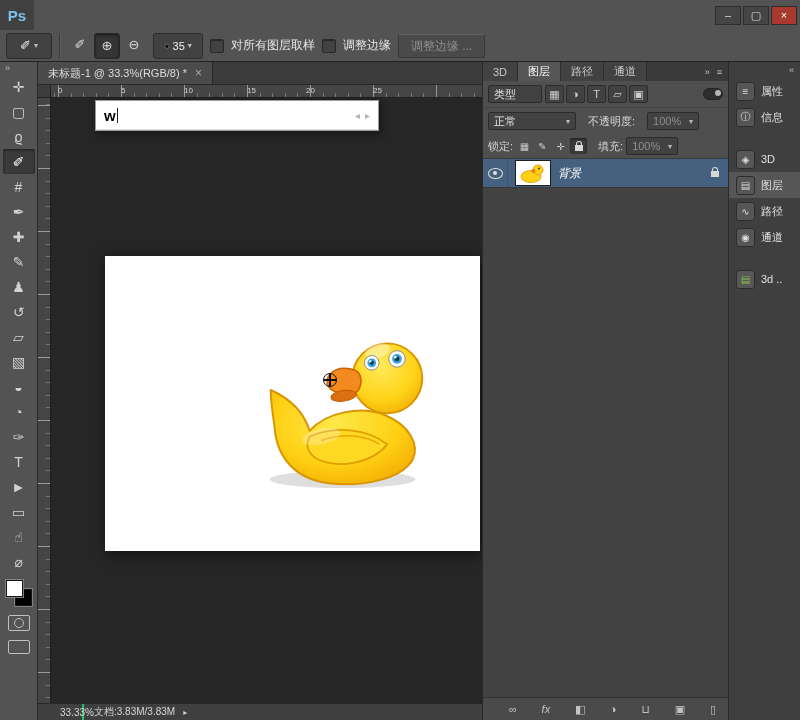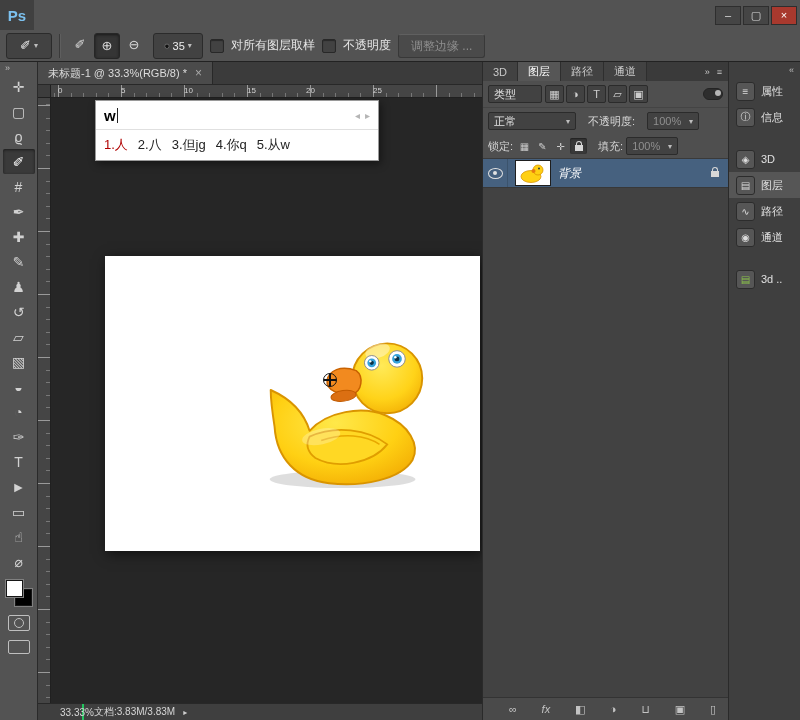--- a/index.html
+++ b/index.html
@@ -153,21 +153,21 @@
         <span class="mode-btn">⊖</span>
       </div>
     <div class="ob-well brush-size">
       <span class="dot">●</span>
       <span>35</span>
       <span class="arrow">▾</span>
     </div>
     <span class="cb"></span>
     <span class="cb-label">对所有图层取样</span>
     <span class="cb"></span>
-    <span class="cb-label">不透明度</span>
+    <span class="cb-label">调整边缘</span>
     <span class="refine-btn">调整边缘 ...</span>
   </div>
 
   <div class="main">
 
     <div class="toolbar">
       <div class="tb-collapse">»</div>
       <div class="tools">
           <div class="tool">
             <span>✛</span>
@@ -427,22 +427,15 @@
 
   <div class="ime">
     <div class="ime-top">
       <span class="ime-input">w</span>
         <span class="caret"></span>
       <span class="ime-arrows">
         <span>◂</span>
         <span>▸</span>
       </span>
     </div>
-    <div class="ime-cands">
-        <span class="cand" style="color: rgb(176, 0, 0);">1.人</span>
-        <span class="cand">2.八</span>
-        <span class="cand">3.但jg</span>
-        <span class="cand">4.你q</span>
-        <span class="cand">5.从w</span>
-      </div>
   </div>
 
 </div>
 
 </body></html>

